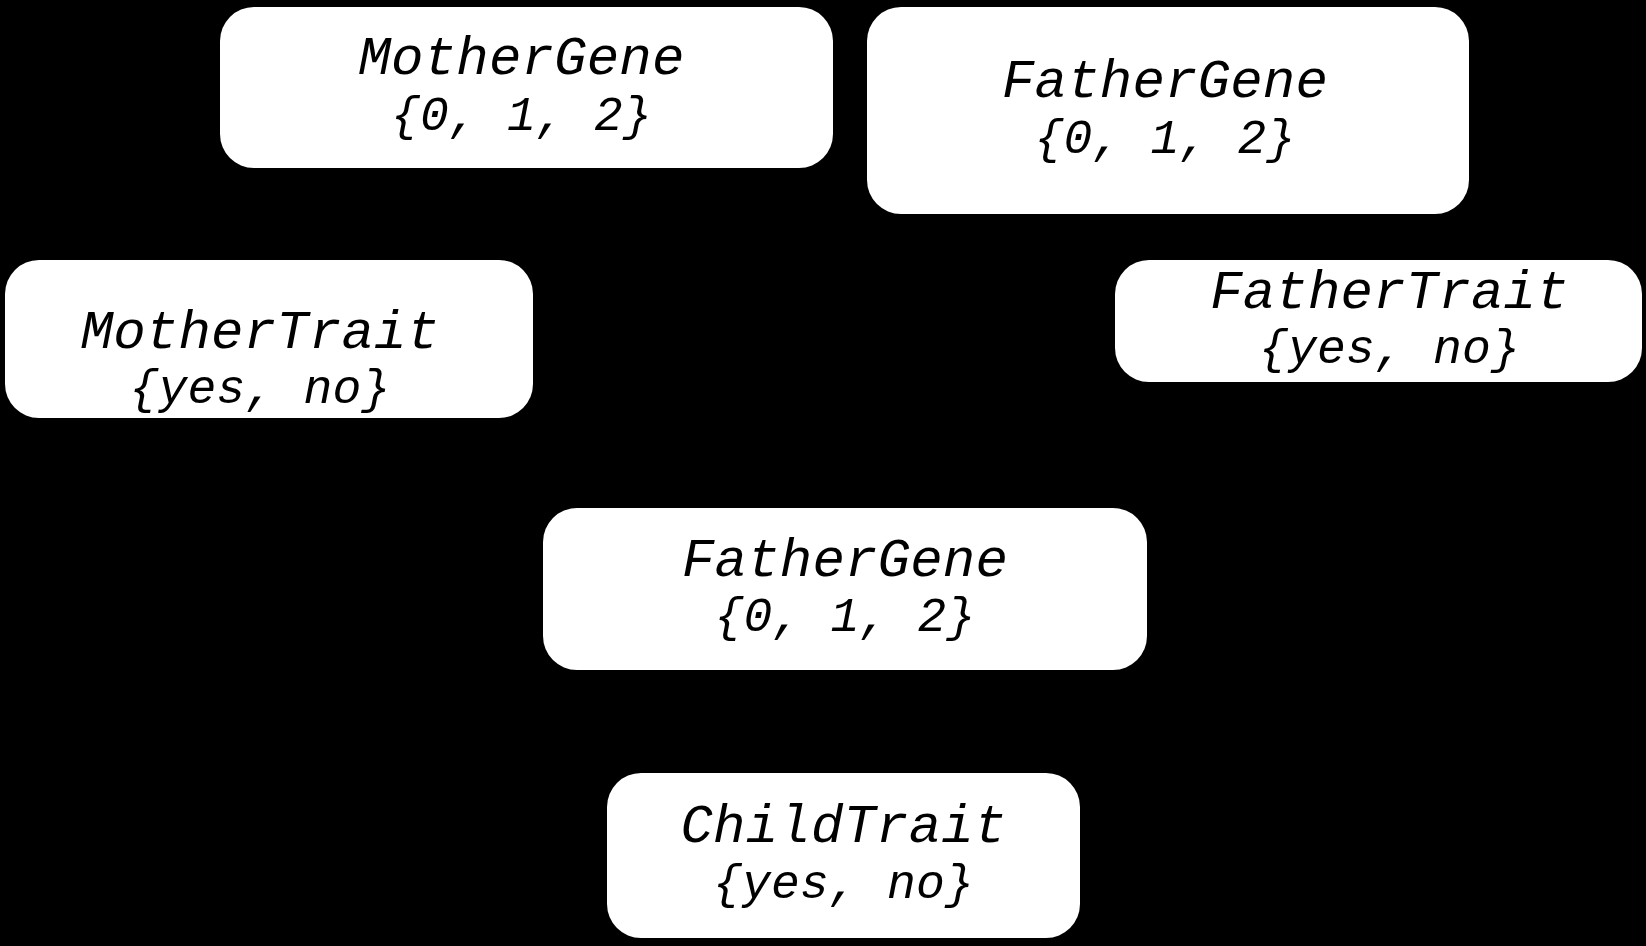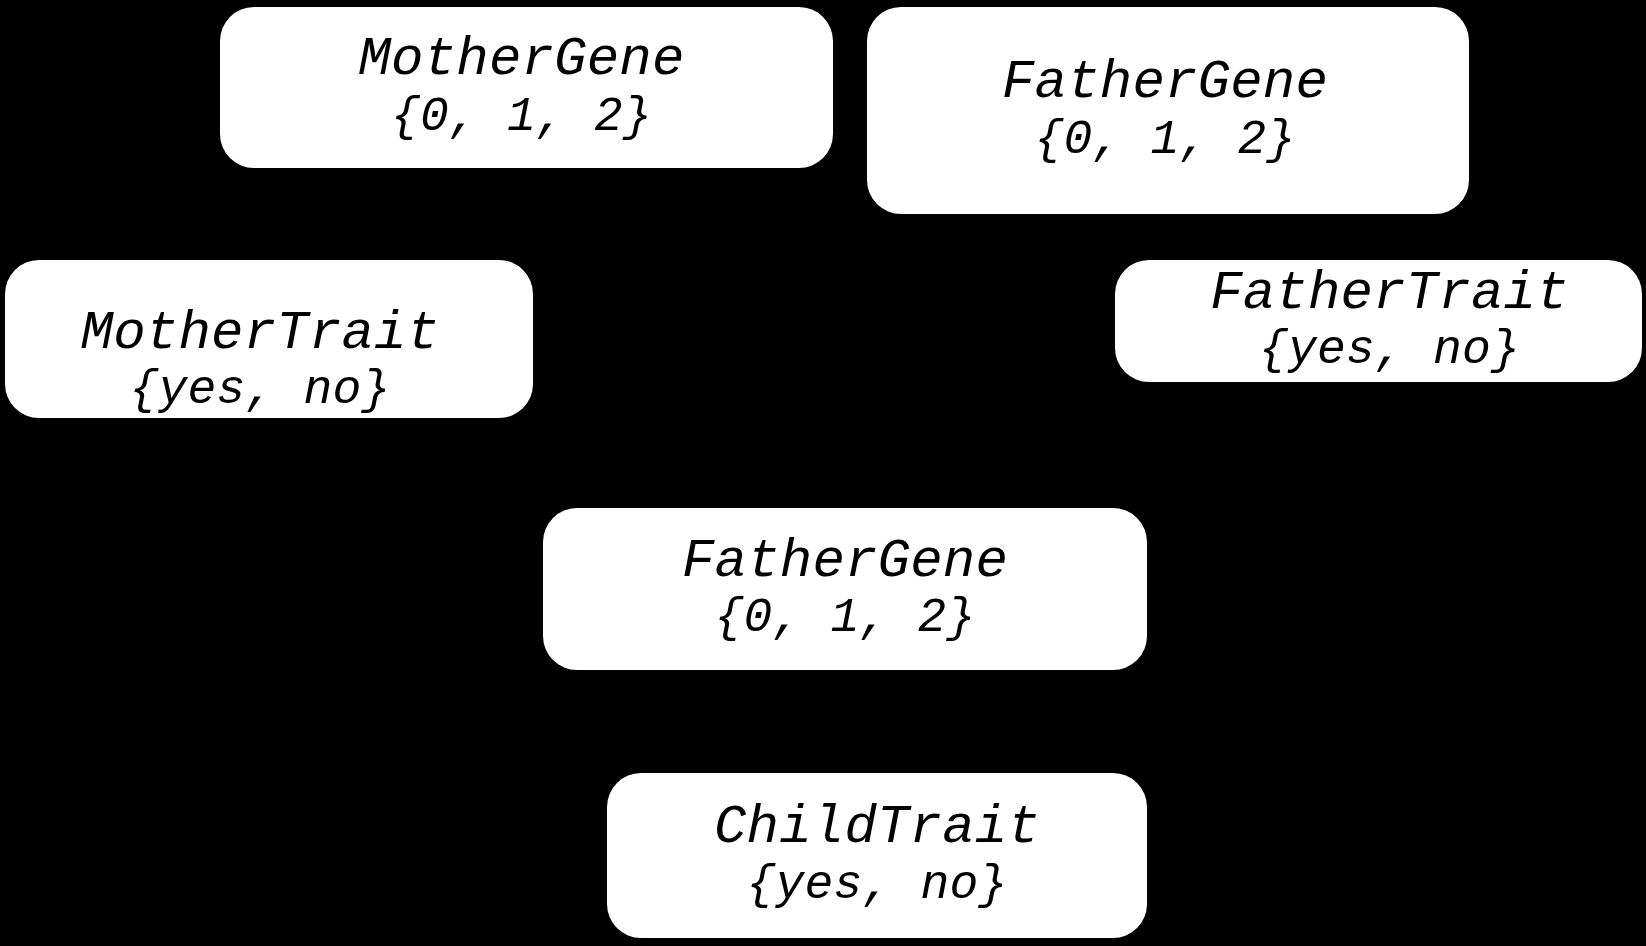--- a/index.html
+++ b/index.html
@@ -40,21 +40,21 @@
     font-size: 48px;
     letter-spacing: 0.2px;
   }
 
   
   #node-mother-gene  { left: 220px;  top: 7px;   width: 613px; height: 161px; }
   #node-father-gene  { left: 867px;  top: 7px;   width: 602px; height: 207px; }
   #node-mother-trait { left: 5px;    top: 260px; width: 528px; height: 158px; justify-content: flex-end; }
   #node-father-trait { left: 1115px; top: 260px; width: 527px; height: 122px; }
   #node-child-gene   { left: 543px;  top: 508px; width: 604px; height: 162px; }
-  #node-child-trait  { left: 607px;  top: 773px; width: 540px; height: 165px; }
+  #node-child-trait  { left: 607px;  top: 773px; width: 473px; height: 165px; }
 
   
   #node-mother-gene  .txtwrap { transform: translateX(-5px); }
   #node-father-gene  .txtwrap { transform: translateX(-3px); }
   #node-mother-trait .txtwrap { transform: translateX(-9px); }
   #node-father-trait .txtwrap { transform: translateX(11px); }
   #node-child-gene   .txtwrap { transform: translateX(0px); }
   #node-child-trait  .txtwrap { transform: translateX(0px); }
 
   .txtwrap {

